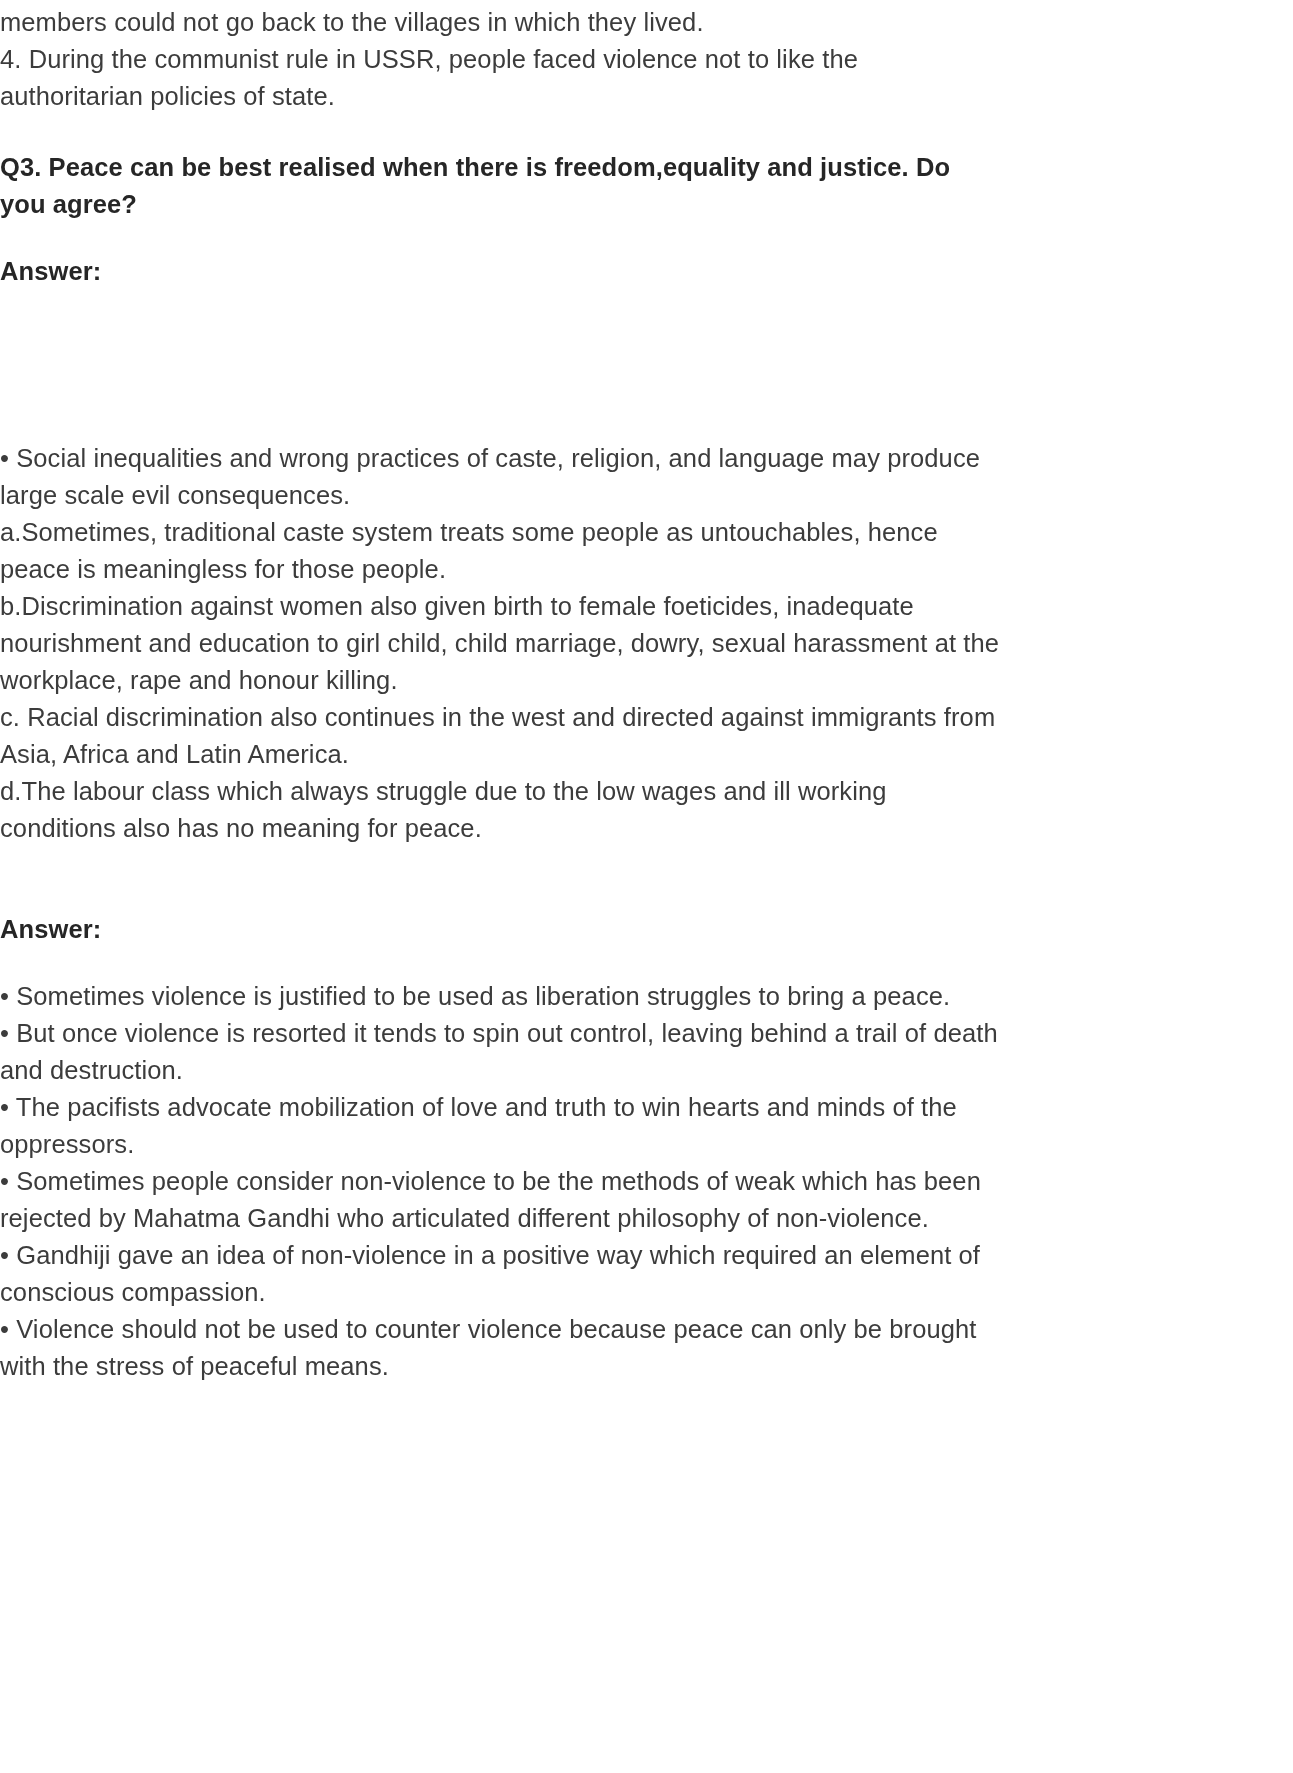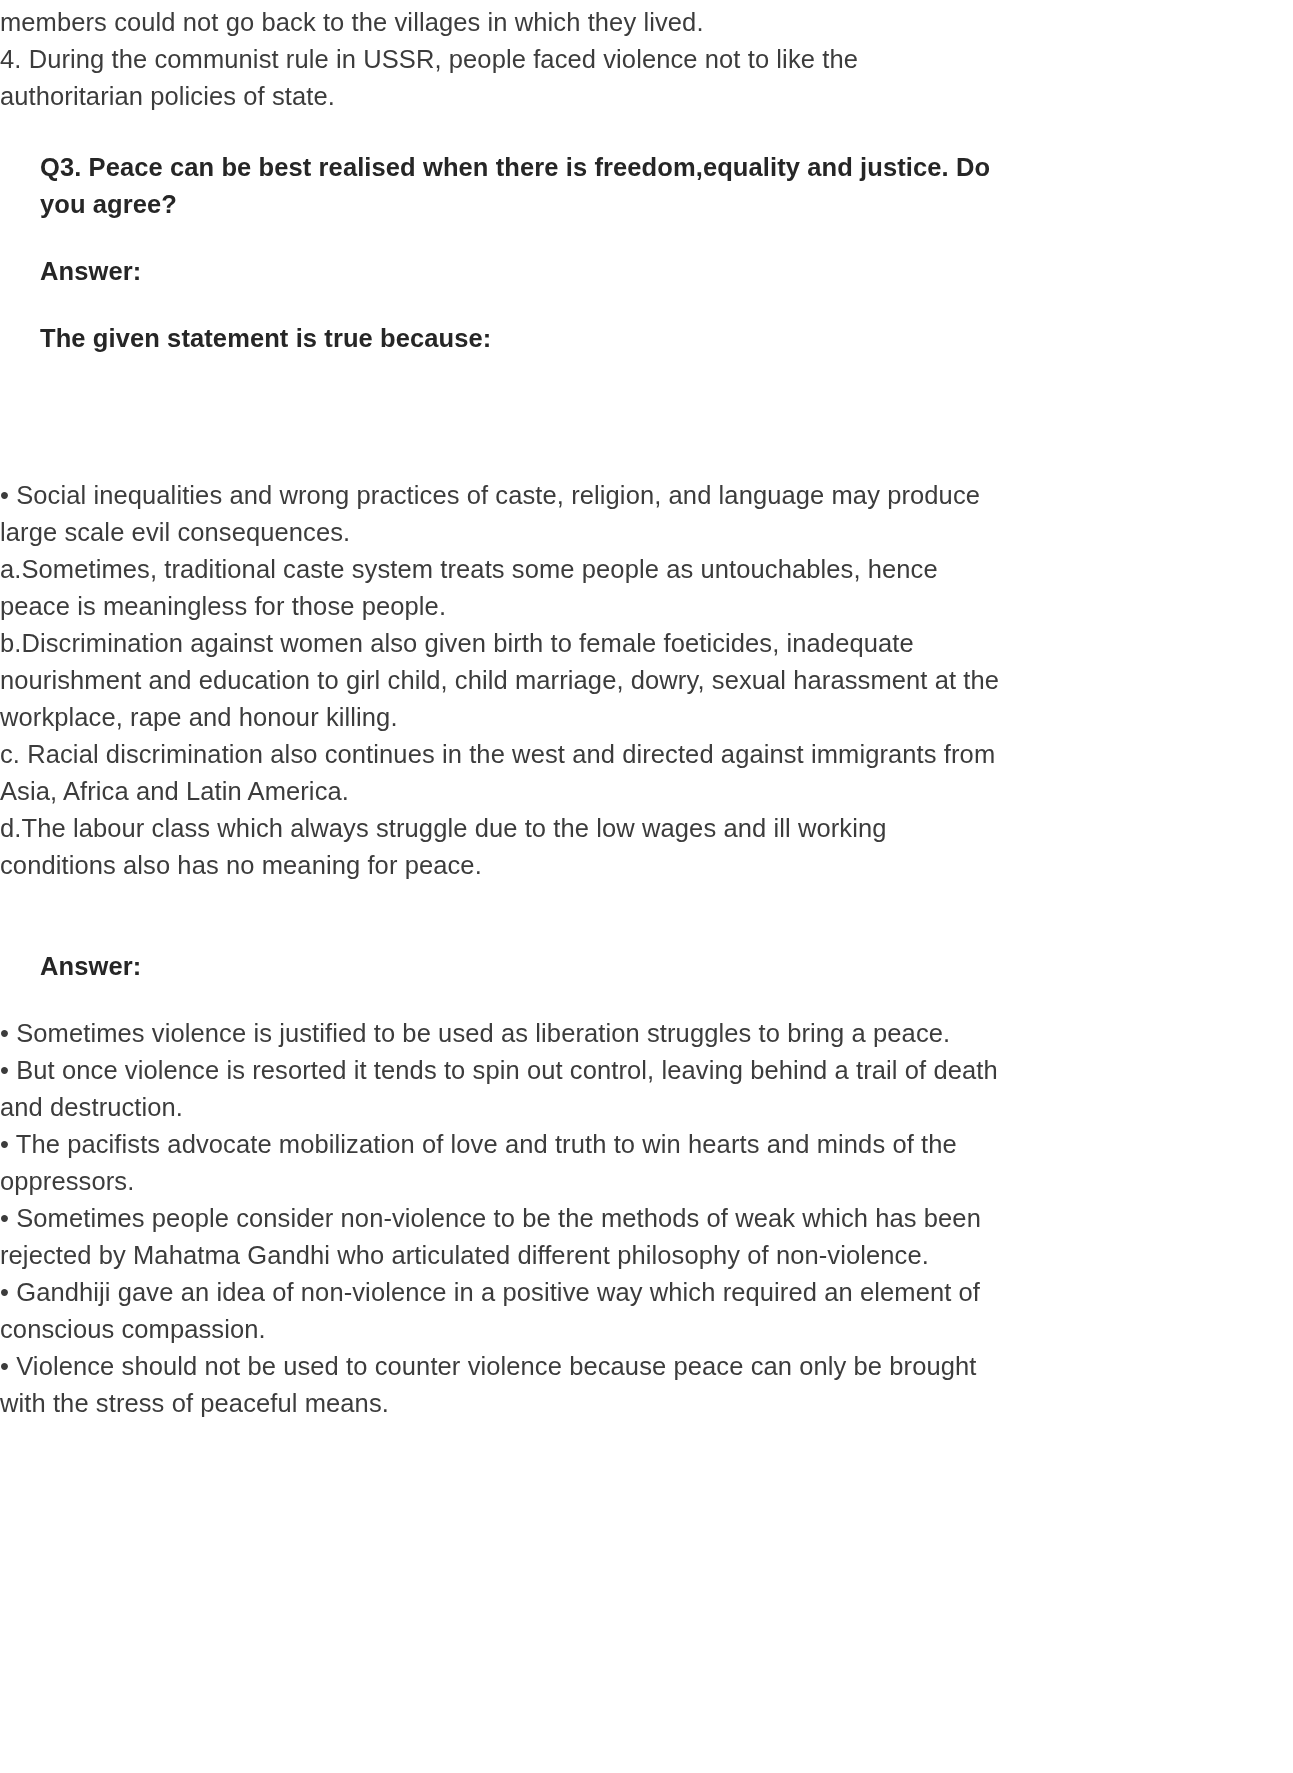--- a/index.html
+++ b/index.html
@@ -27,21 +27,20 @@
     font-size: 25.5px;
     line-height: 37px;
     color: #3c3c3c;
     letter-spacing: 0.1px;
     margin: 0;
     white-space: pre-wrap;
   }
   .bold {
     font-weight: bold;
     color: #262626;
-    padding-left: 40px;
   }
   .gap-lg {
     height: 34px;
   }
   .gap-md {
     height: 30px;
   }
 </style>
 </head>
 <body>
@@ -52,21 +51,20 @@
     <p class="block">members could not go back to the villages in which they lived.
 4. During the communist rule in USSR, people faced violence not to like the authoritarian policies of state.</p>
     <div class="gap-lg"></div>
 
     <p class="block bold">Q3. Peace can be best realised when there is freedom,equality and justice. Do you agree?</p>
     <div class="gap-md"></div>
 
     <p class="block bold">Answer:</p>
     <div class="gap-md"></div>
 
-    <p class="block bold">The given statement is true because:</p>
     <div class="gap-md"></div>
 
     <div class="gap-md"></div>
 
     <div class="gap-md"></div>
 
     <div class="gap-md"></div>
 
     <p class="block">• Social inequalities and wrong practices of caste, religion, and language may produce large scale evil consequences.
 a.Sometimes, traditional caste system treats some people as untouchables, hence peace is meaningless for those people.

